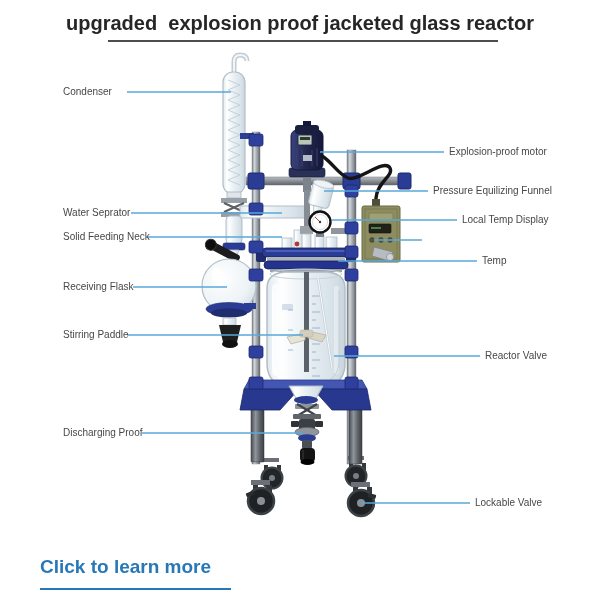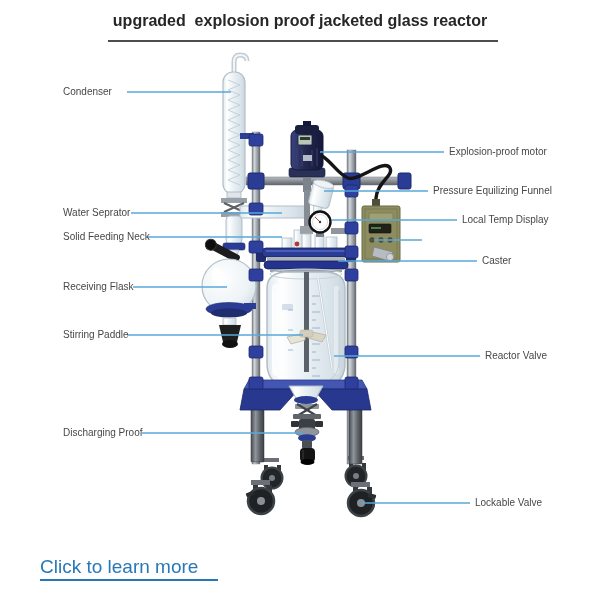--- a/index.html
+++ b/index.html
@@ -1,25 +1,25 @@
 <!DOCTYPE html>
 <html><head>
 <meta charset="utf-8">
 <style>
   html,body{margin:0;padding:0;background:#ffffff;font-family:"Liberation Sans",sans-serif;}
   .stage{position:relative;width:600px;height:600px;background:#ffffff;overflow:hidden;}
   .title{position:absolute;top:12px;left:0;width:100%;text-align:center;
-         font-size:16px;font-weight:bold;color:#262626;white-space:pre;}
+         font-size:20px;font-weight:bold;color:#262626;white-space:pre;}
   .title-rule{position:absolute;top:40px;left:108px;width:390px;height:2px;background:#4d4d4d;}
   .diagram-svg{position:absolute;top:0;left:0;width:600px;height:600px;}
   .lbl{position:absolute;font-size:10px;line-height:12px;color:#474747;white-space:nowrap;}
   .leader{stroke:#58a8da;stroke-width:1.5;fill:none;}
-  .learn-more{position:absolute;left:40px;top:556px;font-size:19px;font-weight:normal;
+  .learn-more{position:absolute;left:40px;top:556px;font-size:19px;font-weight:bold;
               color:#2878b8;text-decoration:none;border-bottom:2px solid #2878b8;
-              padding-right:20px;padding-bottom:1px;cursor:pointer;}
+              padding-right:20px;padding-bottom:10px;cursor:pointer;}
 </style>
 </head>
 <body>
 
 <div class="stage">
 
   <div class="title">upgraded  explosion proof jacketed glass reactor</div>
   <div class="title-rule"></div>
 
   <svg class="diagram-svg" viewBox="0 0 600 600">
@@ -297,18 +297,18 @@
   <div class="lbl" style="left:63px;top:86px">Condenser</div>
   <div class="lbl" style="left:63px;top:207px">Water Seprator</div>
   <div class="lbl" style="left:63px;top:231px">Solid Feeding Neck</div>
   <div class="lbl" style="left:63px;top:281px">Receiving Flask</div>
   <div class="lbl" style="left:63px;top:329px">Stirring Paddle</div>
   <div class="lbl" style="left:63px;top:427px">Discharging Proof</div>
 
   <div class="lbl" style="left:449px;top:146px">Explosion-proof motor</div>
   <div class="lbl" style="left:433px;top:185px">Pressure Equilizing Funnel</div>
   <div class="lbl" style="left:462px;top:214px">Local Temp Display</div>
-  <div class="lbl" style="left:482px;top:255px">Caster</div>
+  <div class="lbl" style="left:482px;top:255px">Temp</div>
   <div class="lbl" style="left:485px;top:350px">Reactor Valve</div>
   <div class="lbl" style="left:475px;top:497px">Lockable Valve</div>
 
   <a class="learn-more" href="#">Click to learn more</a>
 </div>
 
 </body></html>

